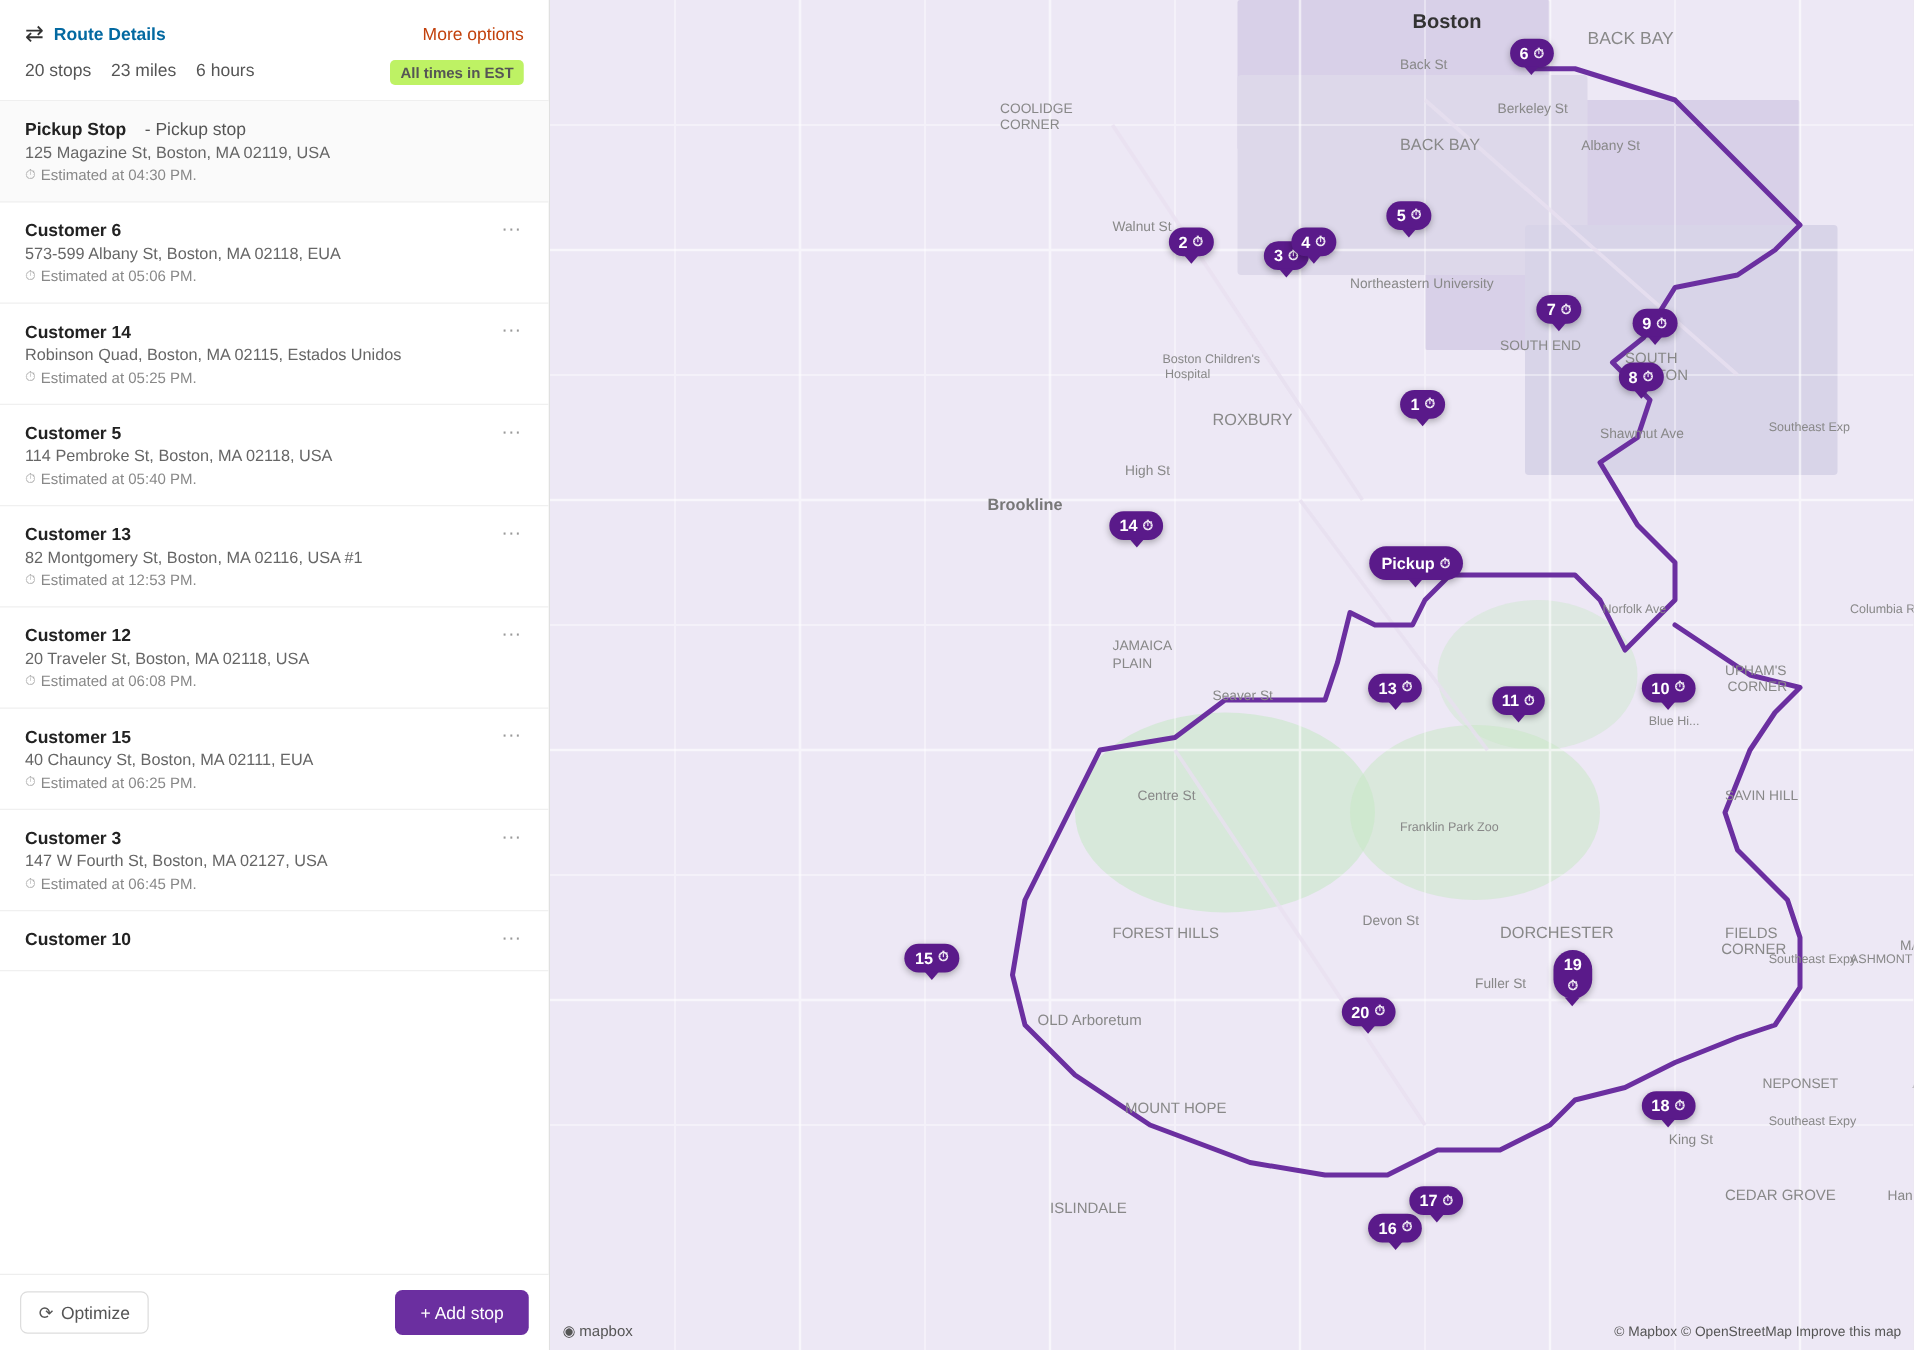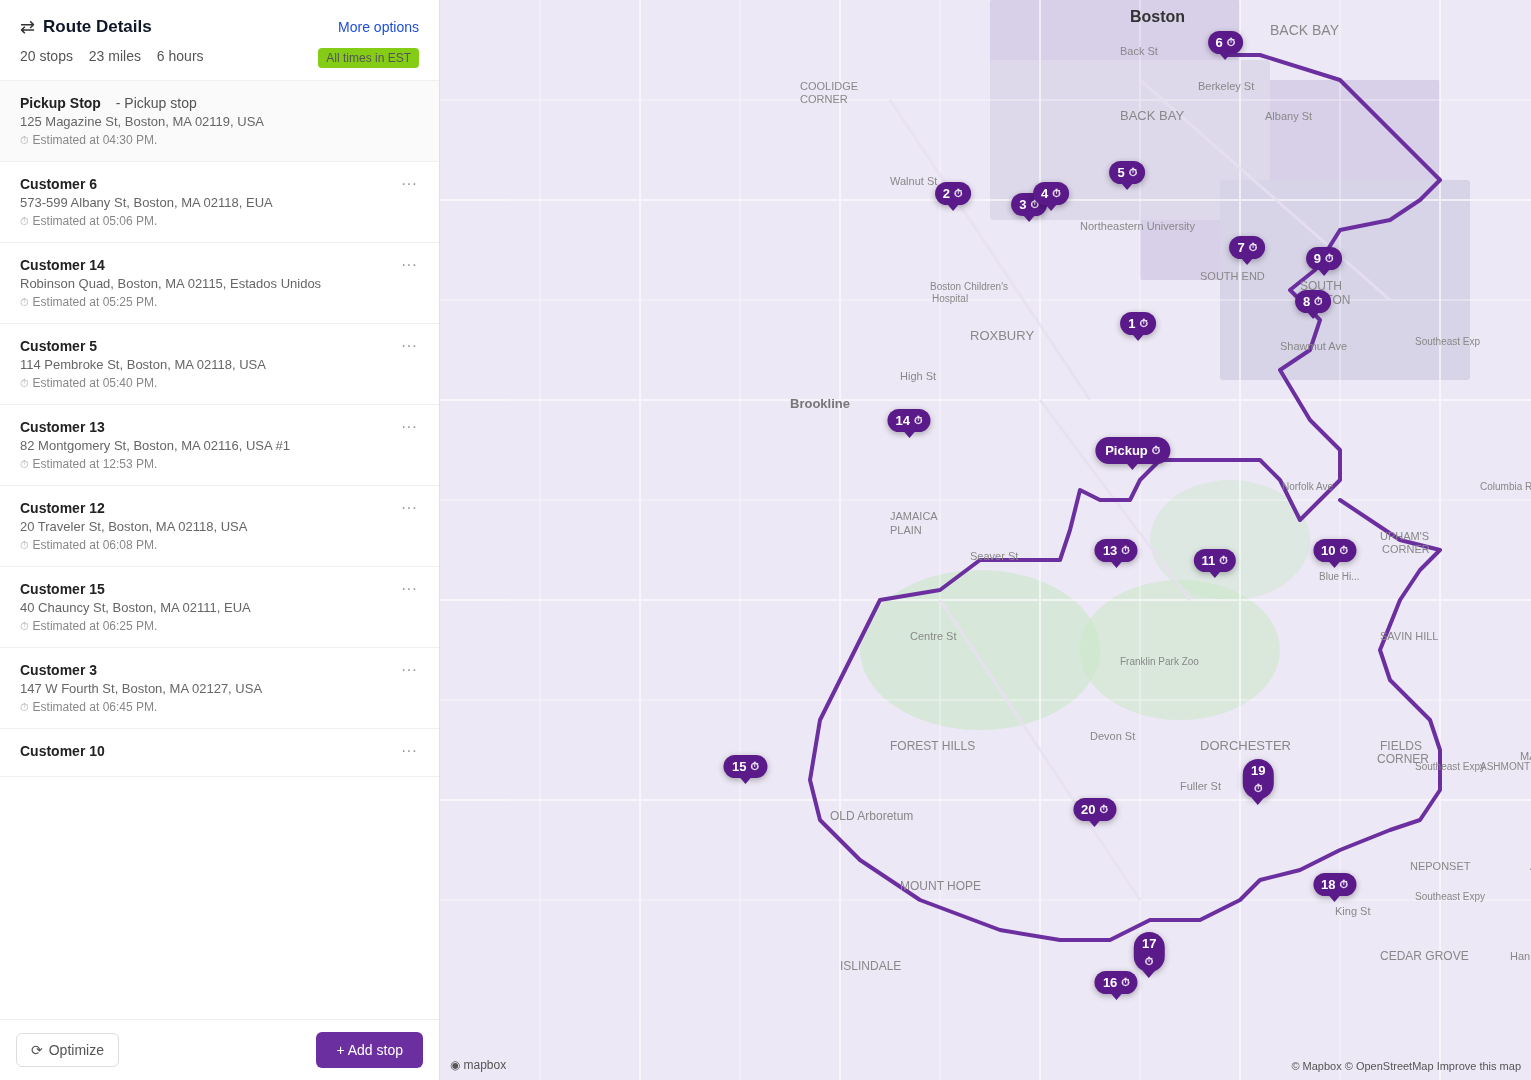--- a/index.html
+++ b/index.html
@@ -33,52 +33,53 @@
       align-items: center;
       gap: 8px;
     }
 
     #route-icon {
       color: #333;
       font-size: 18px;
     }
 
     #route-title {
-      font-size: 17px;
+      font-size: 14px;
       font-weight: 700;
-      color: #0f172a;
+      color: #0369a1;
     }
 
     #more-options-btn {
-      color: #1d4ed8;
+      color: #c2410c;
       font-size: 14px;
       font-weight: 500;
       background: none;
       border: none;
       cursor: pointer;
       text-decoration: none;
     }
 
     #stats-row {
       display: flex;
       align-items: flex-start;
       gap: 6px;
       font-size: 14px;
       color: #555;
     }
 
     #stats-row span.sep { color: #ccc; }
 
     #timezone-badge {
       margin-left: auto;
-      background: #84cc16;
+      background: #bef264;
       border-radius: 4px;
       padding: 3px 8px;
       font-size: 12px;
       color: #555;
+      font-weight: bold;
     }
 
     #stops-list {
       flex: 1;
       overflow-y: auto;
       padding: 0;
     }
 
     .stop-item {
       padding: 14px 20px;
@@ -568,21 +569,21 @@
         <span class="pin-clock">⏱</span>
       </div>
       <div class="map-pin" style="left: 28%; top: 72%; justify-content: flex-end;">
         <span>15</span>
         <span class="pin-clock">⏱</span>
       </div>
       <div class="map-pin" style="left: 62%; top: 92%;">
         <span>16</span>
         <span class="pin-clock">⏱</span>
       </div>
-      <div class="map-pin" style="left: 65%; top: 90%; flex-direction: column;">
+      <div class="map-pin" style="left: 65%; top: 90%;">
         <span>17</span>
         <span class="pin-clock">⏱</span>
       </div>
       <div class="map-pin" style="left: 82%; top: 83%;">
         <span>18</span>
         <span class="pin-clock">⏱</span>
       </div>
       <div class="map-pin" style="left: 75%; top: 74%; flex-direction: column;">
         <span>19</span>
         <span class="pin-clock">⏱</span>

